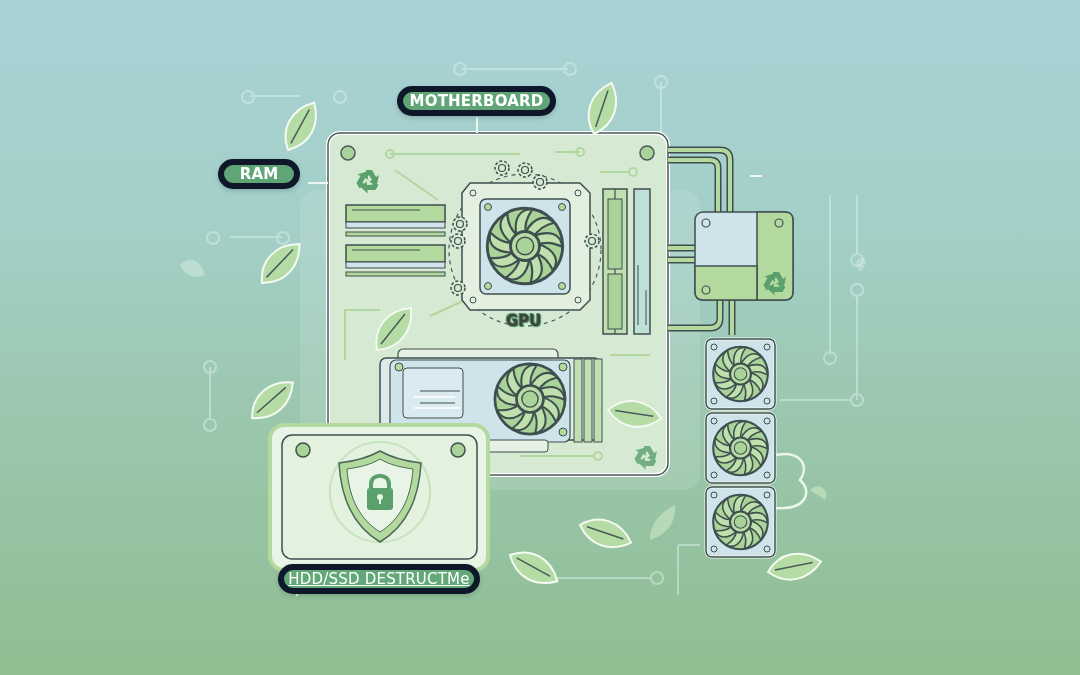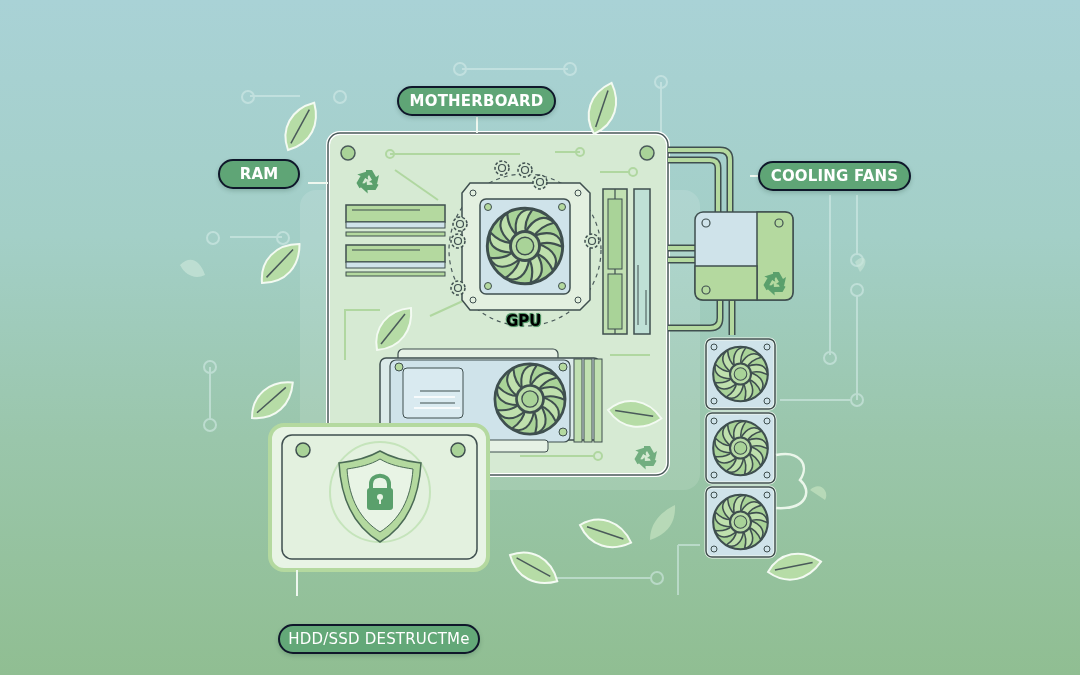--- a/index.html
+++ b/index.html
@@ -6,34 +6,34 @@
     body {
       width: 1080px; height: 675px; overflow: hidden; position: relative;
       background: linear-gradient(180deg, #a9d2d6 0%, #a3cfc7 35%, #9ac6ab 65%, #90be92 100%);
       font-family: "DejaVu Sans", sans-serif;
     }
     .stage { position: absolute; left: 0; top: 0; width: 1080px; height: 675px; }
     svg.art { position: absolute; left: 0; top: 0; }
     .label {
       position: absolute; height: 30px; border-radius: 16px;
       background: #5fa576; color: #ffffff;
-      border: 2px solid #0f172a;
+      border: 6px solid #0f172a;
       box-shadow: 0 2px 4px rgba(40,80,60,0.25);
       font-family: "DejaVu Sans", sans-serif; font-weight: bold;
       font-size: 15px; letter-spacing: 0.2px;
       display: flex; align-items: center; justify-content: center;
       white-space: nowrap; box-sizing: border-box;
     }
     .label.outline {
       background: #63a878;
       font-weight: normal; font-size: 15px;
     }
     .gpu-text {
       position: absolute; font-family: "DejaVu Sans", sans-serif; font-weight: bold;
-      font-size: 15px; color: #000000;
+      font-size: 15px; color: #404040;
       text-shadow: 0 0 2px #4e9464, 0 0 2px #4e9464, 1px 1px 0 #4e9464, -1px -1px 0 #4e9464;
     }
   </style>
 </head>
 <body>
 
 <div class="stage">
 
   <svg class="art" width="1080" height="675" viewBox="0 0 1080 675">
     <defs>
@@ -285,17 +285,16 @@
 
     <g stroke="#eef7ef" stroke-width="2">
       <line x1="308" y1="183" x2="328" y2="183"></line>
       <line x1="477" y1="117" x2="477" y2="133"></line>
       <line x1="750" y1="176" x2="762" y2="176"></line>
     </g>
   </svg>
 
   <div class="label" style="left:397px; top:86px; width:159px;">MOTHERBOARD</div>
   <div class="label" style="left:218px; top:159px; width:82px;">RAM</div>
-  <div class="label" style="left:758px; top:161px; width:153px;">COOLING FANS</div>
   <div class="gpu-text" style="left:506px; top:312px;">GPU</div>
-  <div class="label outline" style="left:278px; top:624px; width:202px;">HDD/SSD DESTRUCTMe</div>
+  <div class="label outline" style="left:278px; top:564px; width:202px;text-decoration:underline;">HDD/SSD DESTRUCTMe</div>
 
 </div>
 
 </body></html>

